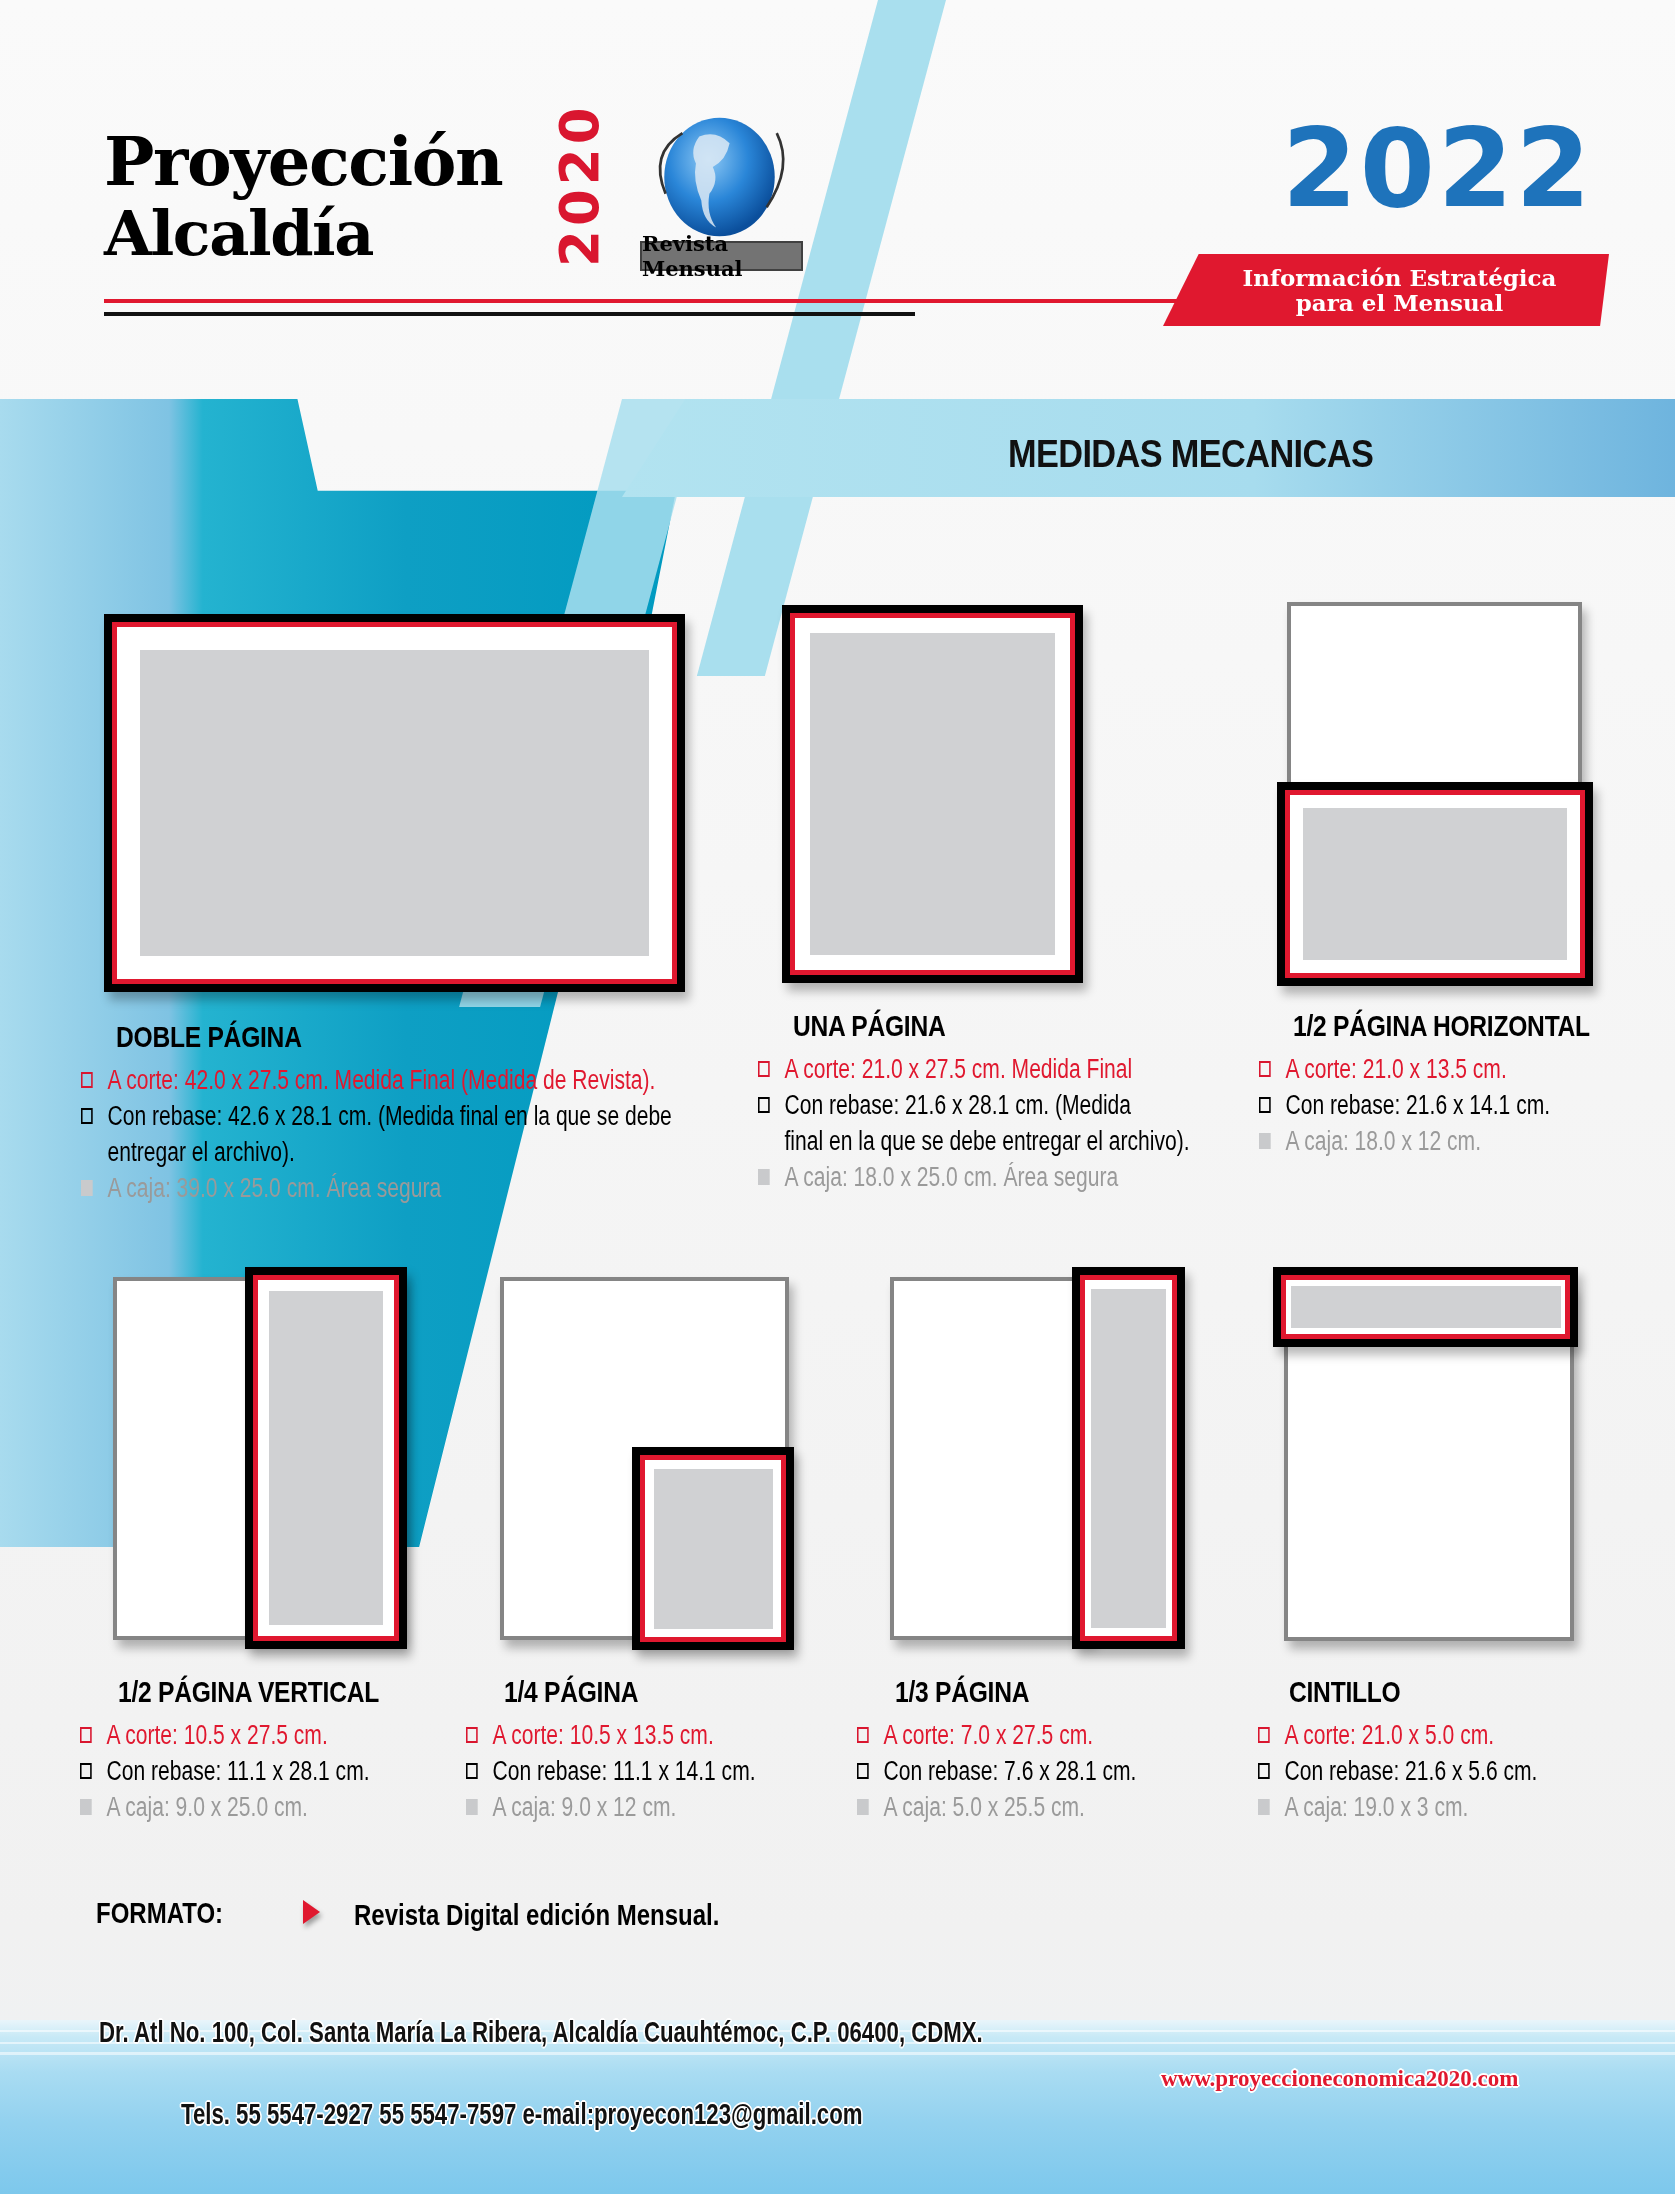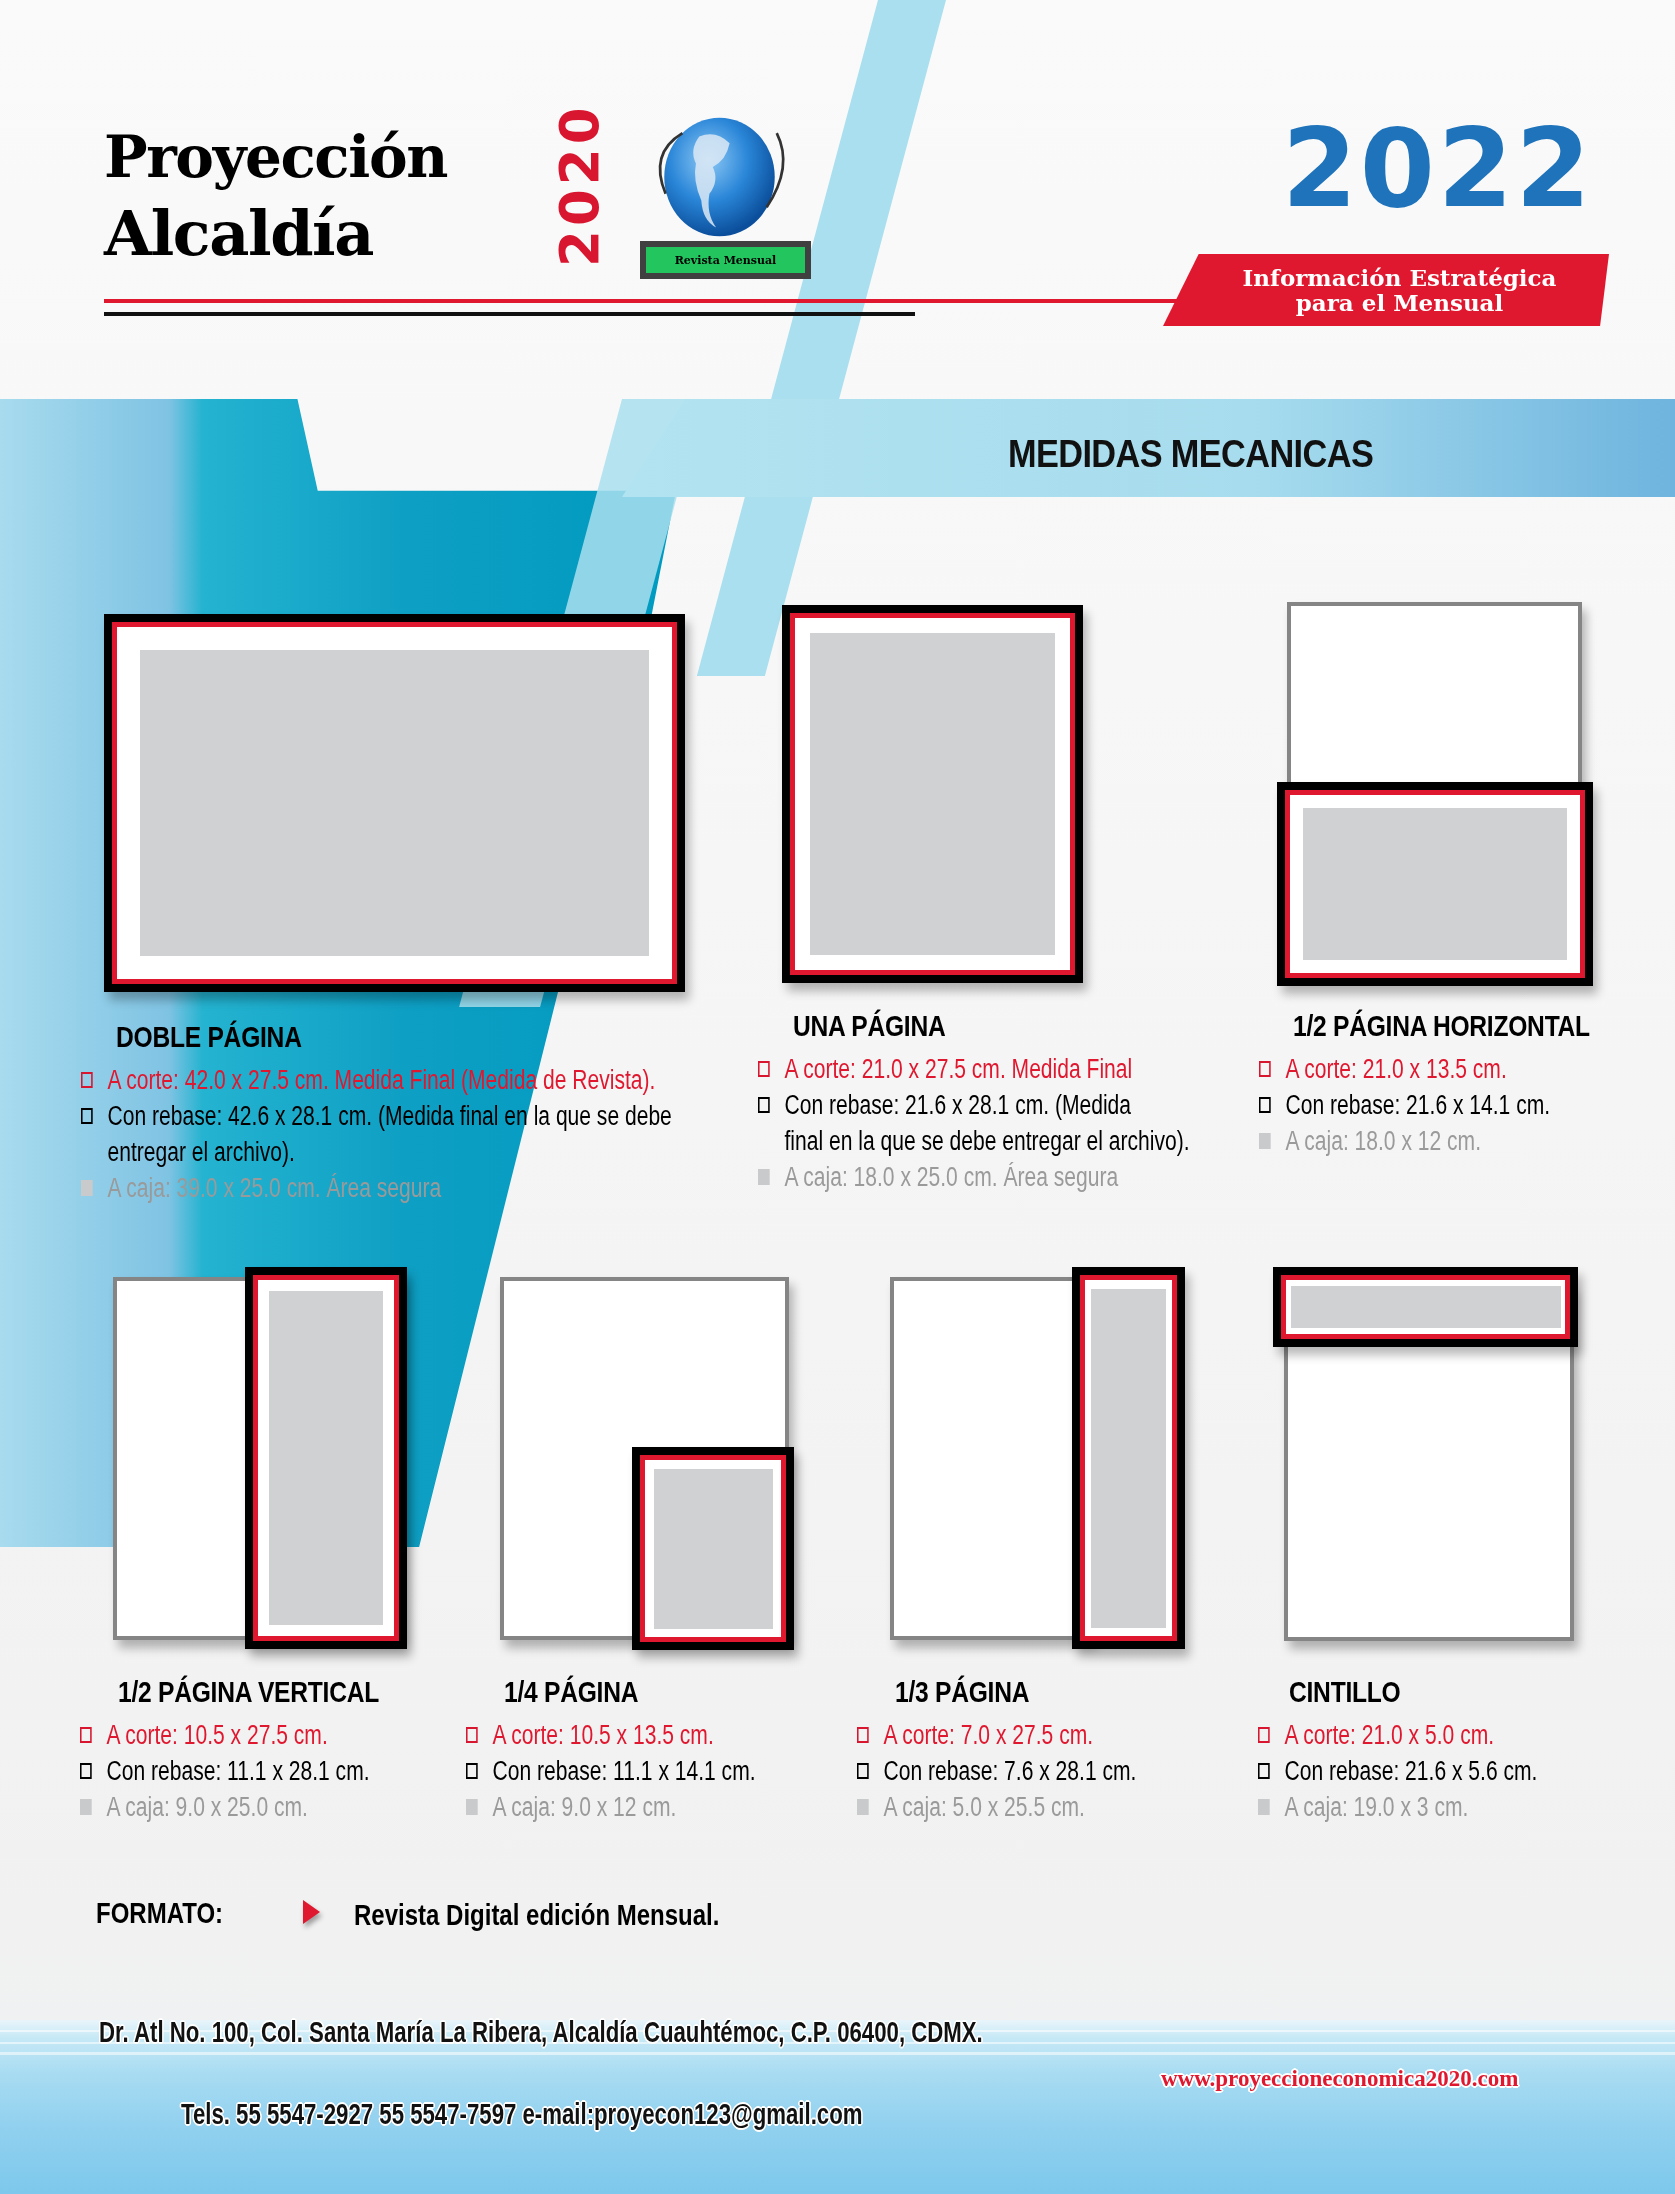--- a/index.html
+++ b/index.html
@@ -10,22 +10,22 @@
 
   
   .stripe-light{background:#a9dfee;}
   .teal-block{background:linear-gradient(90deg,#a8dbee 0%,#7fc3e3 25%,#24b3d0 30%,#0e9fc4 60%,#009ac0 100%);}
   .section-band{background:linear-gradient(90deg,#b2e3f0 0%,#a7dcee 60%,#6eb4de 100%);}
 
   
   .logo-main{font-family:"DejaVu Serif", serif;font-weight:bold;color:#000;line-height:1;letter-spacing:-1.4px;}
   .logo-2020{color:#d9162f;font-family:"DejaVu Sans", sans-serif;font-weight:bold;
              transform:rotate(-90deg);transform-origin:left top;white-space:nowrap;letter-spacing:4px;}
-  .revista-box{border:6px solid #404040;background:#22c55e;color:#000;font-family:"DejaVu Serif", serif;
-               font-weight:bold;font-size:11px;display:flex;align-items:center;justify-content:center;}
+  .revista-box{border:2px solid #404040;background:#737373;color:#000;font-family:"DejaVu Serif", serif;
+               font-weight:bold;font-size:21px;display:flex;align-items:center;justify-content:center;}
   .year{color:#1e73bb;font-family:"DejaVu Sans", sans-serif;font-weight:bold;font-size:108px;letter-spacing:2.7px;line-height:1;}
   .tagline{background:#e0182f;color:#fff;clip-path:polygon(8% 0,100% 0,98% 100%,0 100%);
            font-family:"DejaVu Serif", serif;font-weight:bold;font-size:23px;text-align:center;line-height:1.1;
            display:flex;flex-direction:column;justify-content:center;padding-left:27px;box-sizing:border-box;}
   .rule-red{background:#e0182f;height:4px;}
   .rule-black{background:#111;height:4px;}
 
   .section-title{font-family:"Liberation Sans", sans-serif;font-weight:bold;font-size:39px;color:#111;letter-spacing:-0.7px;transform:scaleX(0.88);transform-origin:left center;}
 
   
@@ -57,21 +57,21 @@
        text-shadow:-2px 0 #fff,2px 0 #fff,0 -2px #fff,0 2px #fff,-1.4px -1.4px #fff,1.4px 1.4px #fff,-1.4px 1.4px #fff,1.4px -1.4px #fff;}
 </style>
 </head>
 <body>
 
 <div class="abs stripe-light" style="left:878px;top:0;width:68px;height:676px;transform:skewX(-15deg);transform-origin:top left;"></div>
 <div class="abs teal-block" style="left:0;top:399px;width:676px;height:1148px;clip-path:polygon(0 0,44% 0,47% 8%,100% 8%,96% 20%,62% 100%,0 100%);"></div>
 <div class="abs stripe-light" style="left:622px;top:399px;width:81px;height:608px;transform:skewX(-15deg);transform-origin:top left;opacity:0.85;"></div>
 <div class="abs section-band" style="left:622px;top:399px;width:1054px;height:98px;clip-path:polygon(6% 0,100% 0,100% 100%,0 100%);box-shadow:0 9.5px 10.8px rgba(0,0,0,0.15);"></div>
 
-<div class="abs logo-main" style="left:104px;top:128px;font-size:58px;">Proyección</div>
+<div class="abs logo-main" style="left:104px;top:128px;font-size:67px;">Proyección</div>
 <div class="abs logo-main" style="left:104px;top:203px;font-size:62px;">Alcaldía</div>
 <div class="abs logo-2020" style="left:549px;top:267px;font-size:53px;">2020</div>
 
 <div class="abs" style="left:642px;top:113px;width:155px;height:128px;">
   <svg width="155" height="128" viewBox="0 0 230 190">
     <defs>
       <radialGradient id="gl" cx="40%" cy="35%" r="65%">
         <stop offset="0%" stop-color="#8ec9f5"></stop>
         <stop offset="55%" stop-color="#2a86d8"></stop>
         <stop offset="100%" stop-color="#0b4f9c"></stop>

